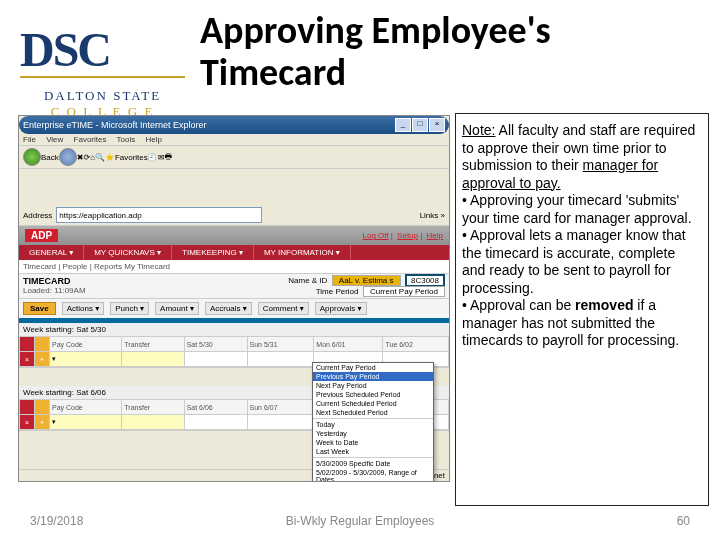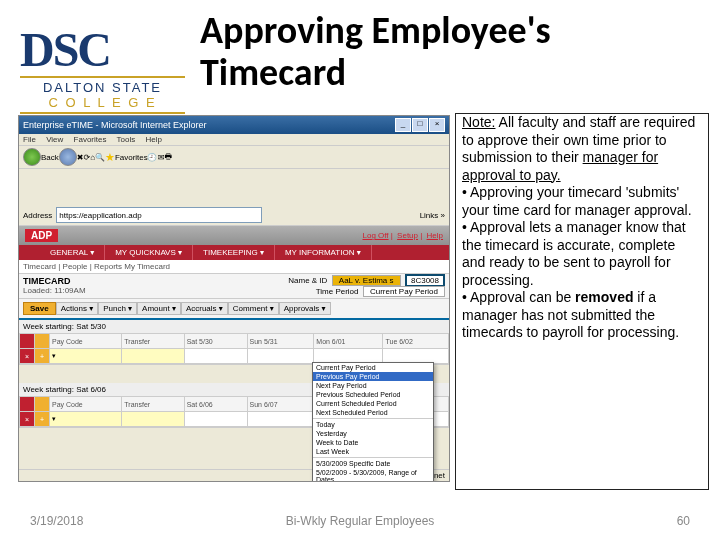--- a/index.html
+++ b/index.html
@@ -24,27 +24,27 @@
   }
   .logo-dsc {
     font-family: Georgia, serif;
     font-weight: bold;
     font-size: 48px;
     color: #1a3a6e;
     letter-spacing: -2px;
     line-height: 1;
   }
   .logo-name {
-    font-family: Liberation Sans, sans-serif;
+    font-family: Liberation Serif, serif;
     font-size: 13px;
     color: #1a3a6e;
     letter-spacing: 2px;
     border-top: 2px solid #c9a227;
     border-bottom: 2px solid #c9a227;
-    padding: 2px 0;
+    padding: 10px 0;
     margin-top: 2px;
     text-align: center;
   }
   .logo-name .gold { color: #c9a227; }
   .title {
     position: absolute;
     top: 10px;
     left: 200px;
     width: 470px;
     font-family: "Calibri", Arial, sans-serif;
@@ -66,20 +66,21 @@
     overflow: hidden;
   }
   .ie-title {
     background: linear-gradient(#3a6ea5, #1a4e85);
     color: #fff;
     padding: 2px 4px;
     font-size: 9px;
     display: flex;
     align-items: center;
     justify-content: space-between;
+    border-radius: 9px;
   }
   .ie-title .btns span {
     display: inline-block;
     width: 14px;
     height: 12px;
     background: #c8d8f0;
     margin-left: 1px;
     border: 1px solid #fff;
     text-align: center;
     color: #000;
@@ -140,21 +141,20 @@
     padding: 1px 6px;
     border-radius: 0;
   }
   .adp-links { font-size: 8px; color: #d02030; }
   .adp-links span { margin-left: 2px; text-decoration: underline; }
   .adp-nav {
     background: #b02030;
     display: flex;
     font-size: 8px;
     color: #fff;
-    padding-left: 21px;
   }
   .adp-nav div {
     padding: 3px 10px;
     border-right: 1px solid #d05060;
   }
   .crumb {
     background: #fff;
     font-size: 8px;
     padding: 2px 4px;
     color: #555;
@@ -167,23 +167,23 @@
     justify-content: space-between;
     border-bottom:1px solid #ccc;
   }
   .tc-head .lbl { font-weight:bold; font-size:9px; }
   .tc-head .sub { font-size:8px; color:#555; }
   .tc-head .right { text-align:right; font-size:8px; }
   .tc-actions {
     background: #f4f4f4;
     padding: 3px 4px;
     display:flex;
-    gap:0;
+    gap:6px;
     align-items:flex-start;
-    border-bottom:2px solid #0369a1;
+    border-bottom:5px solid #0369a1;
   }
   .btn-save {
     background:#f0b030;
     border:1px solid #c08010;
     font-size:8px;
     font-weight:bold;
     padding:1px 6px;
   }
   .btn-gray {
     background:#e8e8e8;
@@ -240,21 +240,21 @@
     justify-content:flex-end;
     gap:4px;
   }
   .notebox {
     position: absolute;
     top: 113px;
     left: 455px;
     width: 240px;
     height: 375px;
     border: 1px solid #222;
-    padding: 0 6px;
+    padding: 8px 6px;
     font-family: Arial, sans-serif;
     font-size: 14px;
     line-height: 1.25;
     background:#fff;
   }
   .notebox .u { text-decoration: underline; }
   .notebox b { font-weight: bold; }
   .footer-date {
     position: absolute;
     bottom: 12px;

